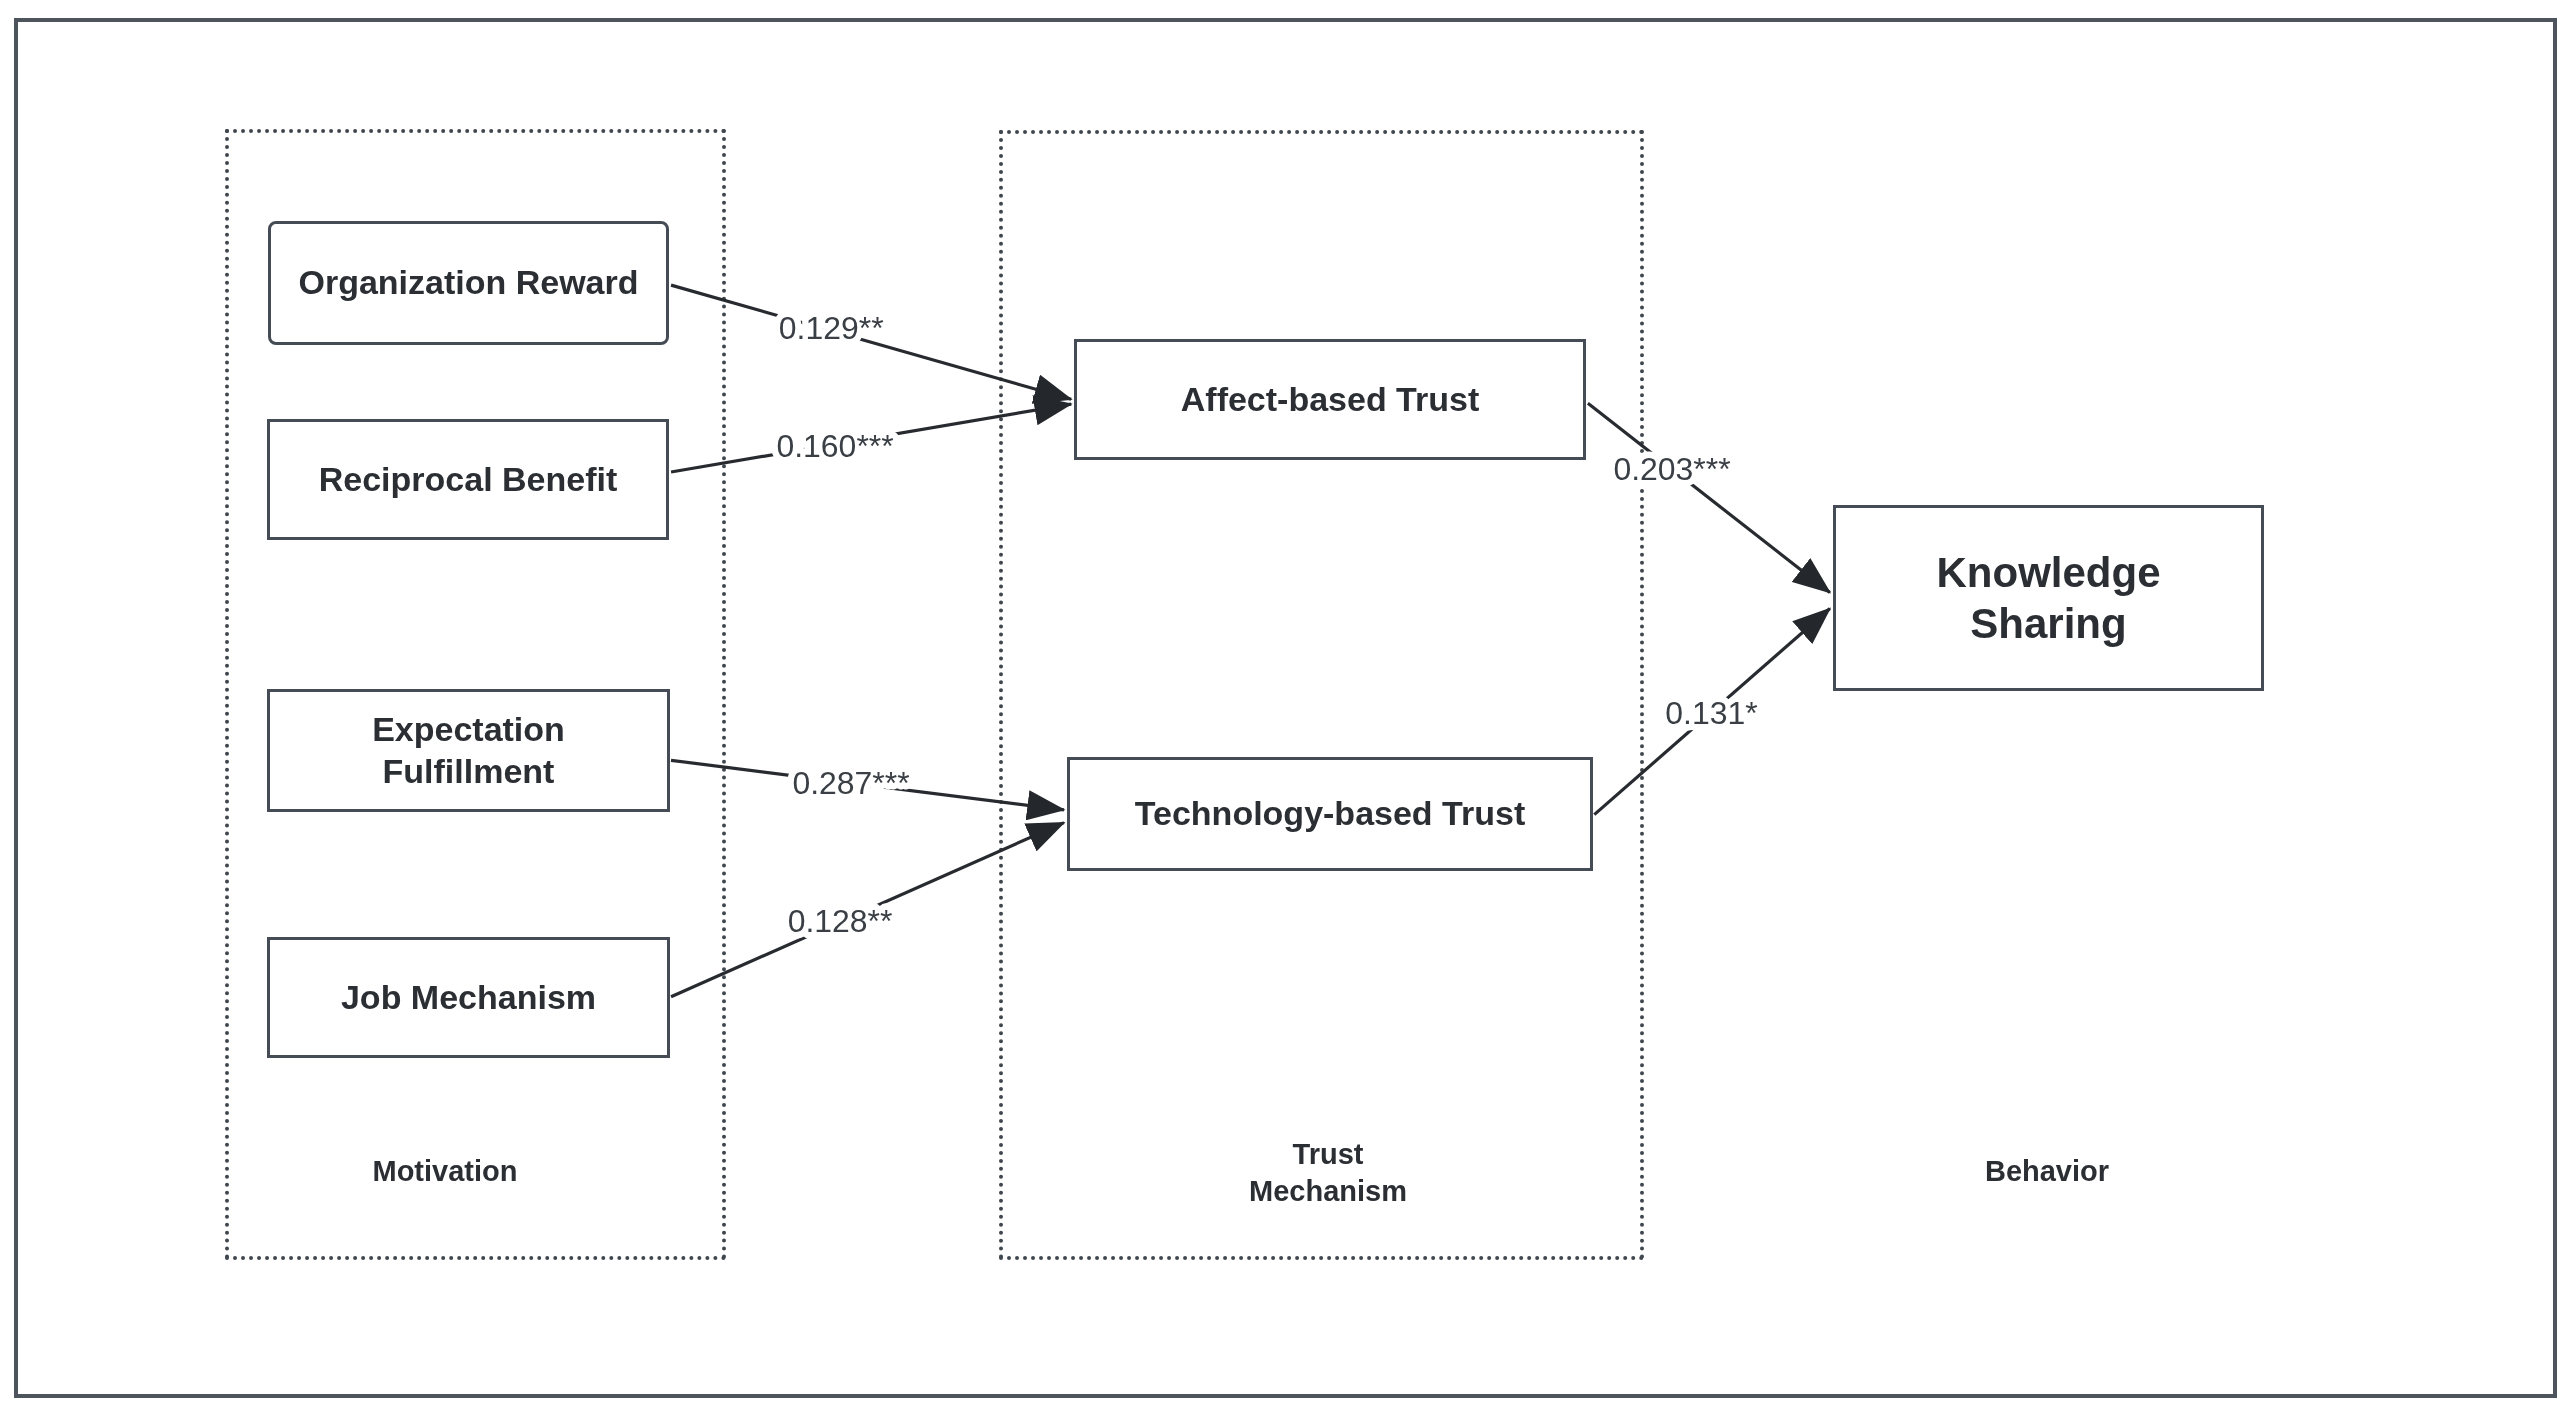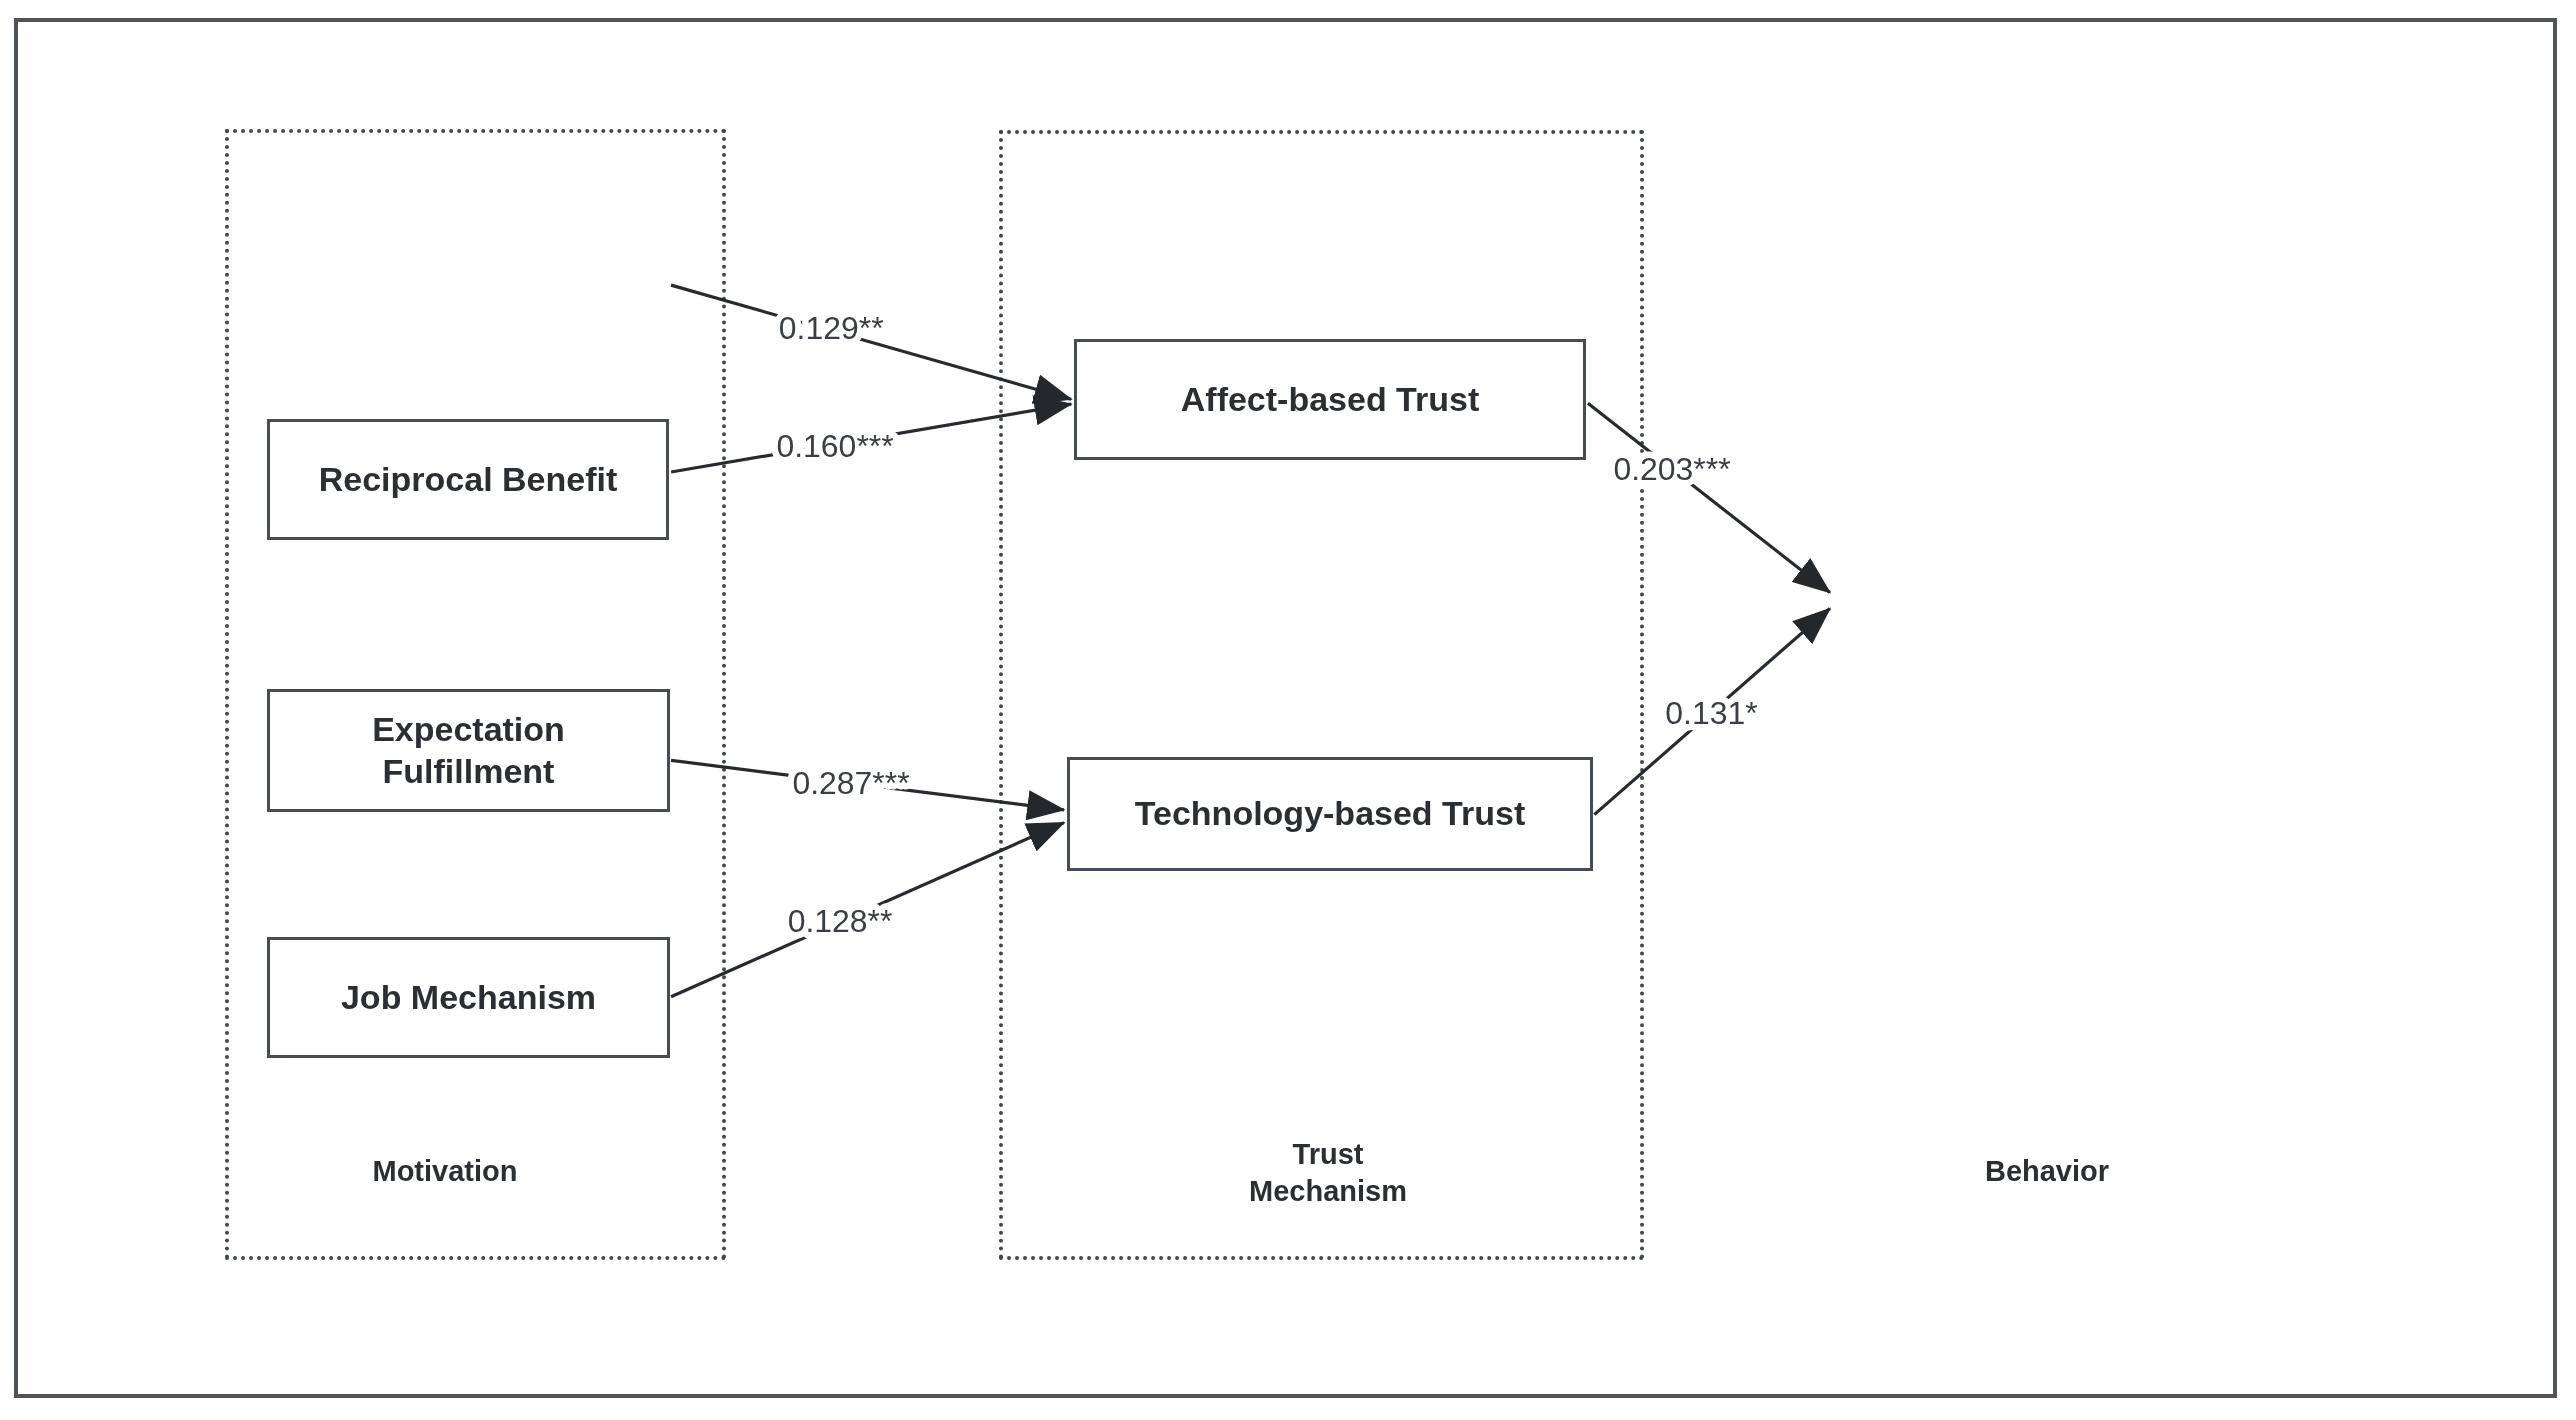--- a/index.html
+++ b/index.html
@@ -84,20 +84,23 @@
     <line class="path-line" x1="1996" y1="1020" x2="2291" y2="762" marker-end="url(#arrowhead)"></line>
 
     <text class="coef" x="975" y="425">0.129**</text>
     <text class="coef" x="972" y="572">0.160***</text>
     <text class="coef" x="992" y="994">0.287***</text>
     <text class="coef" x="986" y="1167">0.128**</text>
     <text class="coef" x="2020" y="601">0.203***</text>
     <text class="coef" x="2085" y="906">0.131*</text>
   </svg>
 
+  <div class="node rounded" style="left:268px; top:221px; width:401px; height:124px;">
+    <span>Organization Reward</span>
+  </div>
 
   <div class="node" style="left:267px; top:419px; width:402px; height:121px;">
     <span>Reciprocal Benefit</span>
   </div>
 
   <div class="node" style="left:267px; top:689px; width:403px; height:123px;">
     <span>Expectation
 Fulfillment</span>
   </div>
 
@@ -106,19 +109,23 @@
   </div>
 
   <div class="node" style="left:1074px; top:339px; width:512px; height:121px;">
     <span>Affect-based Trust</span>
   </div>
 
   <div class="node" style="left:1067px; top:757px; width:526px; height:114px;">
     <span>Technology-based Trust</span>
   </div>
 
+  <div class="node big" style="left:1833px; top:505px; width:431px; height:186px;">
+    <span>Knowledge
+Sharing</span>
+  </div>
 
   <div class="group-label" style="left:445px; top:1172px;">Motivation</div>
   <div class="group-label" style="left:1328px; top:1173px;">Trust
 Mechanism</div>
   <div class="group-label" style="left:2047px; top:1172px;">Behavior</div>
 </div>
 
 
 </body></html>

